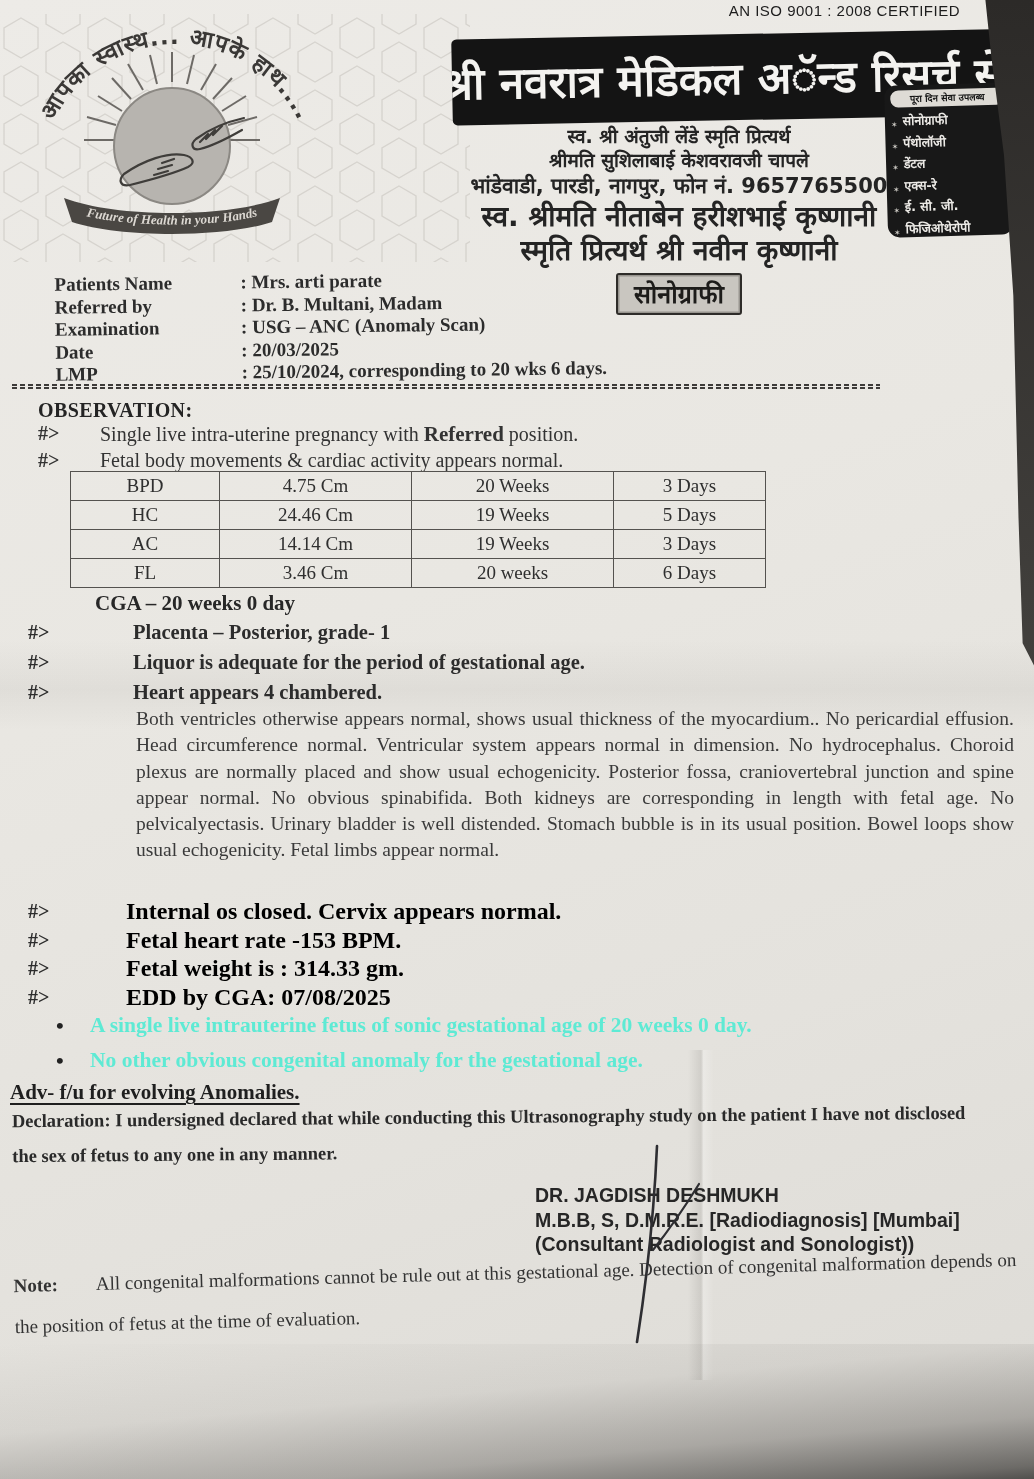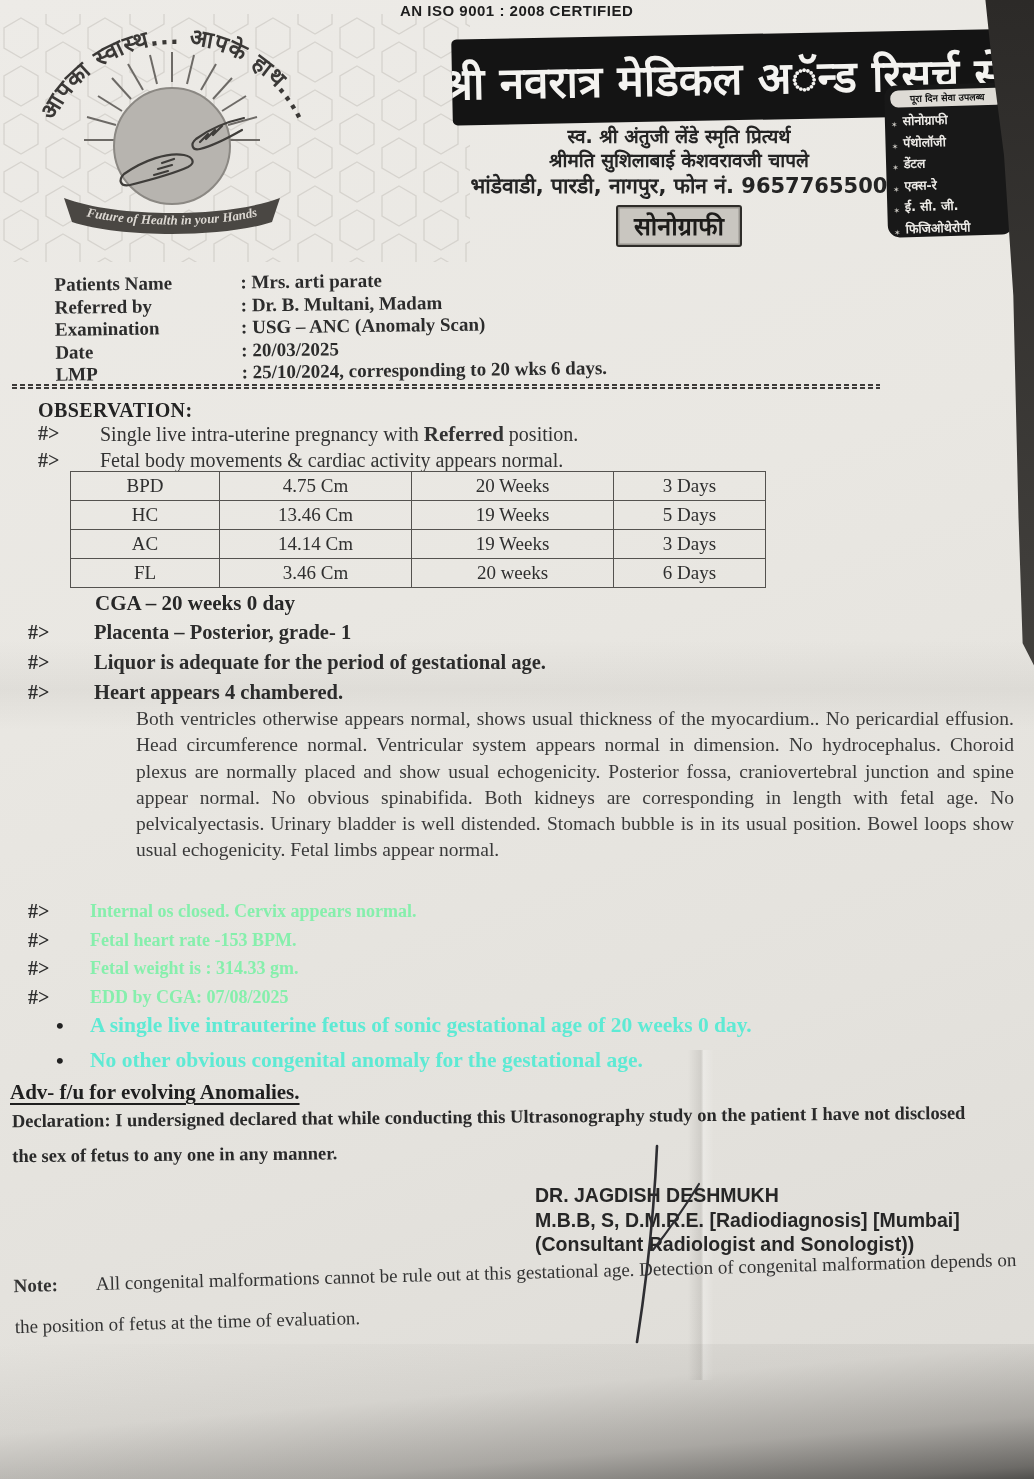--- a/index.html
+++ b/index.html
@@ -11,22 +11,22 @@
           background:linear-gradient(90deg,rgba(120,117,112,0) 0%,rgba(120,117,112,.18) 50%,rgba(255,255,255,.25) 60%,rgba(120,117,112,0) 100%);}
   .crease2{position:absolute;left:0;top:640px;width:1034px;height:90px;
           background:linear-gradient(180deg,rgba(140,137,132,0) 0%,rgba(140,137,132,.10) 55%,rgba(140,137,132,0) 100%);}
   .watermark{position:absolute;left:0;top:14px;opacity:.45;}
   .page-edge{position:absolute;inset:0;z-index:5;
      background:linear-gradient(180deg,#2c2a28 0%,#403e3b 40%,#56534f 100%);
      clip-path:polygon(95.3% 0,100% 0,100% 45%,98.9% 43.5%,98.5% 35%,98% 20%,97.1% 10.5%,95.9% 4%);}
   .bottom-shadow{position:absolute;left:0;bottom:0;width:1034px;height:135px;z-index:4;
      background:linear-gradient(175deg,rgba(125,122,117,0) 0%,rgba(125,122,117,.12) 40%,rgba(104,101,97,.45) 72%,rgba(77,75,72,.78) 94%,rgba(56,55,53,.85) 100%);}
 
-  .iso-line{position:absolute;left:400px;top:2px;width:560px;text-align:left;z-index:2;
-     font-family:"Liberation Sans","DejaVu Sans",sans-serif;font-weight:700;font-size:15px;
+  .iso-line{position:absolute;left:400px;top:2px;width:560px;text-align:right;z-index:2;
+     font-family:"Liberation Sans","DejaVu Sans",sans-serif;font-weight:400;font-size:15px;
      letter-spacing:.5px;color:#1d1d1d;}
   .banner{position:absolute;left:452px;top:34px;width:582px;height:86px;z-index:2;
      background:#141414;border-radius:5px;transform:rotate(-1.1deg);
      display:flex;align-items:center;justify-content:center;overflow:hidden;}
   .banner span{color:#f4f3f0;font-weight:700;font-size:44px;white-space:nowrap;
      font-family:"DejaVu Sans","Liberation Sans",sans-serif;}
   .logo-wrap{position:absolute;left:12px;top:22px;z-index:2;}
   .memorials{position:absolute;left:438px;top:124px;width:482px;text-align:center;z-index:2;color:#242424;
      font-family:"DejaVu Sans","Liberation Sans",sans-serif;}
   .mem-top div{font-size:19px;line-height:24px;font-weight:700;}
@@ -61,27 +61,27 @@
      font-size:19px;color:#2f2f2f;}
   .bio-table td{border:1.5px solid #54524f;text-align:center;height:28px;padding:0 4px;margin-left:16px;}
   .bio-table td:nth-child(1){width:140px;}
   .bio-table td:nth-child(2){width:183px;}
   .bio-table td:nth-child(3){width:193px;}
   .bio-table td:nth-child(4){width:143px;}
   .cga{position:absolute;left:95px;top:591px;z-index:2;font-weight:700;font-size:21px;color:#272727;}
   .findings{position:absolute;left:28px;top:617px;z-index:2;}
   .findings .f-row{display:flex;line-height:30px;}
   .findings .mark{width:66px;font-weight:700;font-size:20px;color:#2c2c2c;}
-  .findings .txt{font-weight:700;font-size:20.5px;color:#2c2c2c;}
+  .findings .txt{font-weight:700;font-size:20.5px;color:#2c2c2c;margin-left:39px;}
   .para{position:absolute;left:92px;top:706px;width:878px;z-index:2;
      font-size:19.5px;line-height:26.3px;text-align:justify;color:#3a3a3a;margin-left:44px;}
   .findings2{position:absolute;left:28px;top:897px;z-index:2;}
   .findings2 .f-row{display:flex;line-height:28.5px;}
   .findings2 .mark{width:62px;font-weight:700;font-size:20px;color:#2c2c2c;}
-  .findings2 .txt{font-weight:700;font-size:18px;color:#86efac;}
+  .findings2 .txt{font-weight:700;font-size:24px;color:#000000;margin-left:36px;}
   .bullets{position:absolute;left:56px;top:1008px;z-index:2;}
   .bullets .b-row{display:flex;line-height:35px;}
   .bullets .dot{width:34px;font-size:22px;font-weight:700;color:#222;}
   .bullets .txt{font-weight:700;font-size:21.5px;color:#5eead4;}
   .advice{position:absolute;left:10px;top:1080px;z-index:2;font-weight:700;font-size:21px;
      color:#1f1f1f;text-decoration:underline;text-underline-offset:4px;text-decoration-thickness:2px;}
   .declaration{position:absolute;left:12px;top:1100px;width:954px;z-index:2;transform:rotate(-.5deg);
      font-weight:700;font-size:18.5px;line-height:35px;color:#2a2a2a;}
   .sig-block{position:absolute;left:535px;top:1183px;z-index:2;
      font-family:"Liberation Sans","DejaVu Sans",sans-serif;font-weight:700;font-size:19.5px;
@@ -153,20 +153,25 @@
     </svg>
   </div>
 
   <div class="memorials">
     <div class="mem-top">
 
     <div>स्व. श्री अंतुजी लेंडे स्मृति प्रित्यर्थ</div>
         <div>श्रीमति सुशिलाबाई केशवरावजी चापले</div>
       </div>
     <div class="address">भांडेवाडी, पारडी, नागपुर, फोन नं. 9657765500</div>
+    <div class="mem-bot">
+
+    <div>स्व. श्रीमति नीताबेन हरीशभाई कृष्णानी</div>
+        <div>स्मृति प्रित्यर्थ श्री नवीन कृष्णानी</div>
+      </div>
     <div><span class="badge">सोनोग्राफी</span></div>
   </div>
 
   <div class="services">
     <div class="pill">पूरा दिन सेवा उपलब्ध</div>
     <div>
 
         <div class="service-row">
           <span class="star">✶</span>
           <span>सोनोग्राफी</span>
@@ -245,21 +250,21 @@
 
         <tr>
           <td>BPD</td>
           <td>4.75 Cm</td>
           <td>20 Weeks</td>
           <td>3 Days</td>
         </tr>
 
         <tr>
           <td>HC</td>
-          <td>13.46 Cm</td>
+          <td>24.46 Cm</td>
           <td>19 Weeks</td>
           <td>5 Days</td>
         </tr>
 
         <tr>
           <td>AC</td>
           <td>14.14 Cm</td>
           <td>19 Weeks</td>
           <td>3 Days</td>
         </tr>

